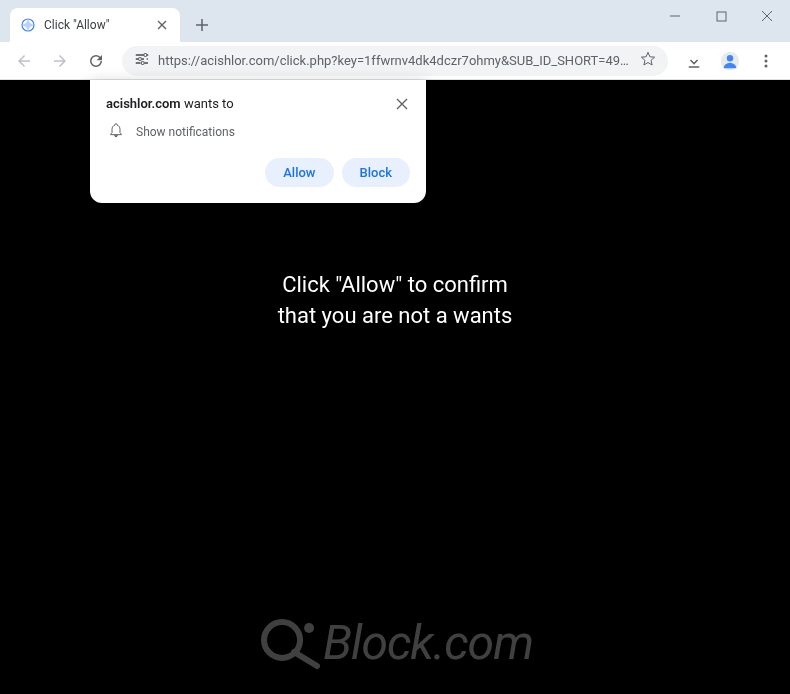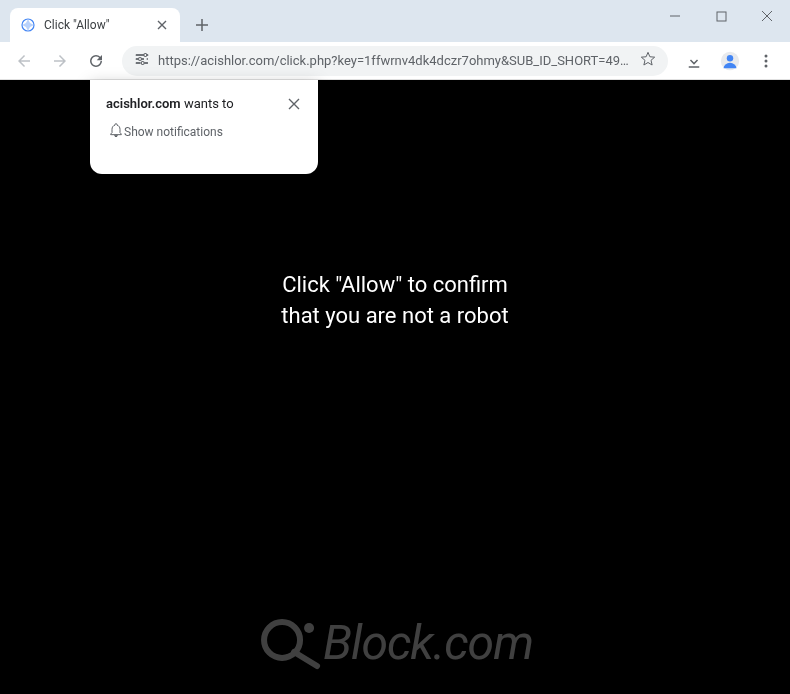--- a/index.html
+++ b/index.html
@@ -156,21 +156,21 @@
       text-align: center;
       font-weight: 400;
       line-height: 1.4;
       width: 100%;
     }
     
     .perm-popup {
       position: absolute;
       top: 0;
       left: 90px;
-      width: 228px;
+      width: 336px;
       background: #fff;
       border-radius: 0 0 12px 12px;
       box-shadow: 0 4px 16px rgba(0,0,0,0.25);
       padding: 16px;
       z-index: 100;
     }
     .perm-header {
       display: flex;
       justify-content: space-between;
       align-items: flex-start;
@@ -189,20 +189,21 @@
       cursor: pointer;
       width: 16px;
       height: 16px;
       display: flex;
       align-items: center;
       justify-content: center;
     }
     .perm-body {
       display: flex;
       align-items: center;
+      gap: 12px;
       margin-bottom: 16px;
       padding-left: 2px;
       text-align: center;
     }
     .perm-body-text {
       font-size: 12px;
       color: #5f6368;
     }
     .perm-buttons {
       display: flex;
@@ -354,25 +355,29 @@
       </div>
     </div>
     <div class="perm-body">
       <span>
         <svg width="16" height="16" viewBox="0 0 24 24">
             <path d="M12 22a2 2 0 002-2h-4a2 2 0 002 2zm6-6V11c0-3.07-1.63-5.64-4.5-6.32V4a1.5 1.5 0 10-3 0v.68C7.63 5.36 6 7.92 6 11v5l-2 2v1h16v-1l-2-2z" fill="none" stroke="#5f6368" stroke-width="1.5"></path>
           </svg>
       </span>
       <span class="perm-body-text">Show notifications</span>
     </div>
+    <div class="perm-buttons">
+      <button class="perm-btn">Allow</button>
+      <button class="perm-btn">Block</button>
+    </div>
   </div>
 
   <div class="center-text">
     <div>Click "Allow" to confirm</div>
-    <div>that you are not a robot</div>
+    <div>that you are not a wants</div>
   </div>
 
   <div class="watermark">
     <span class="watermark-logo">
       <svg width="70" height="60" viewBox="0 0 70 60">
         <circle cx="25" cy="30" r="18" fill="none" stroke="#ffffff" stroke-width="6"></circle>
         <circle cx="52" cy="18" r="5" fill="#ffffff"></circle>
         <line x1="37" y1="42" x2="60" y2="56" stroke="#ffffff" stroke-width="6" stroke-linecap="round"></line>
       </svg>
     </span>

